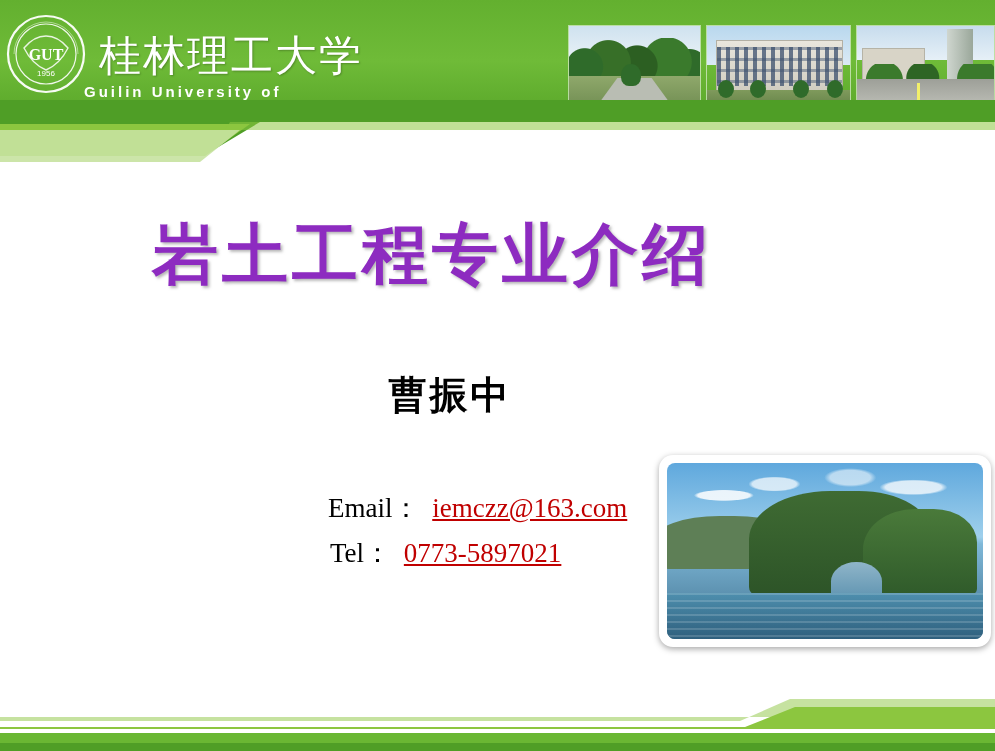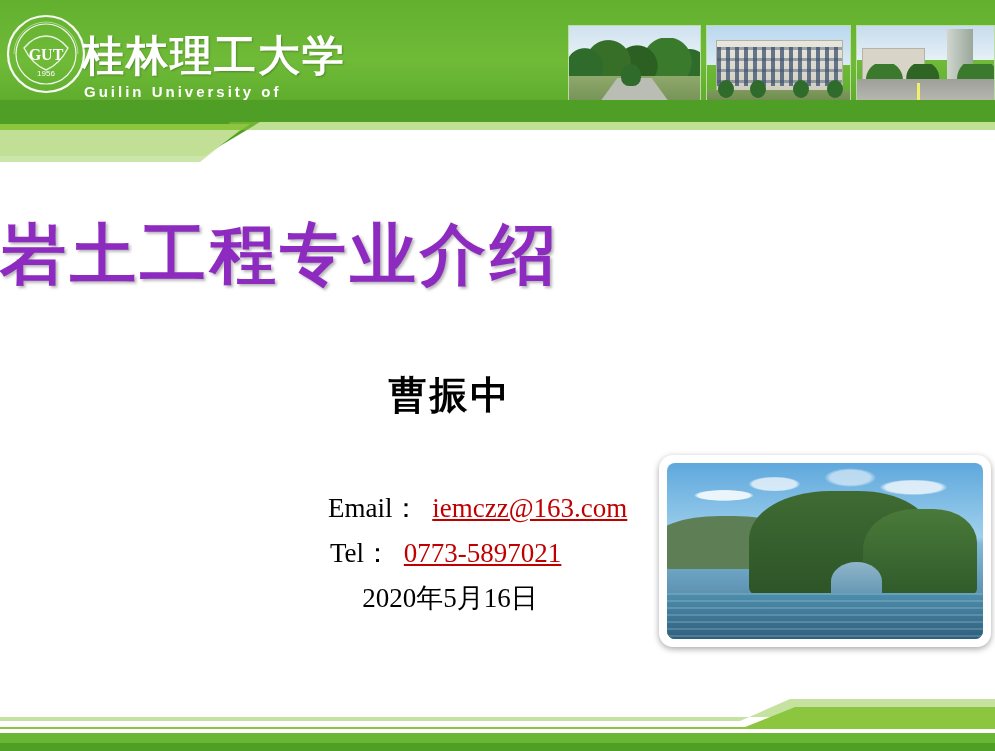--- a/index.html
+++ b/index.html
@@ -53,25 +53,26 @@
   .logo {
     position: absolute;
     left: 6px; top: 14px;
     width: 80px; height: 80px;
   }
 
   .univ-cn {
     position: absolute;
     left: 82px; top: 28px;
     font-size: 42px;
-    font-weight: bold;
+    font-weight: normal;
     color: #ffffff;
     letter-spacing: 2px;
     text-shadow: 1px 1px 2px rgba(0,0,0,.25);
     white-space: nowrap;
+    padding-left: 17px;
   }
   .univ-en {
     position: absolute;
     left: 84px; top: 82px;
     font-size: 15px;
     font-weight: bold;
     color: #ffffff;
     letter-spacing: 3px;
     line-height: 19px;
     white-space: pre;
@@ -127,22 +128,23 @@
   .p3 .greens { position:absolute; left:0; top:44%; width:100%; height:24%;
     background: radial-gradient(circle at 20% 80%, #3b7a2c 0 18px, transparent 19px),
                 radial-gradient(circle at 48% 70%, #2e6524 0 16px, transparent 17px),
                 radial-gradient(circle at 88% 75%, #3b7a2c 0 20px, transparent 21px); }
   .p3 .road { position:absolute; left:0; bottom:0; width:100%; height:38%; background:linear-gradient(180deg,#9d9f98,#c3c5bd); }
   .p3 .line { position:absolute; left:44%; bottom:4%; width:3px; height:30%; background:#f2ef6a; }
 
   
   .main-title {
     position: absolute;
-    left: 0; top: 210px;
+    left: 12px; top: 210px;
     width: 840px;
+    text-align: center;
     font-size: 66px;
     font-weight: bold;
     color: #8d2bc0;
     letter-spacing: 4px;
     text-shadow: 2px 2px 3px rgba(120,120,120,.55);
   }
 
   
   .author {
     position: absolute;
@@ -318,21 +320,20 @@
   <div class="contact-row contact-email">
     <span>Email：</span>
     <span class="val">iemczz@163.com</span>
   </div>
 
   <div class="contact-row contact-tel">
     <span>Tel：</span>
     <span class="val">0773-5897021</span>
   </div>
 
-  <div class="date">2020年5月16日</div>
 
   <div class="scenic">
     <div class="scenic-inner">
       <div class="clouds"></div>
       <div class="hill-far"></div>
       <div class="hill"></div>
       <div class="hill2"></div>
       <div class="trunk-hole"></div>
       <div class="water"></div>
     </div>

